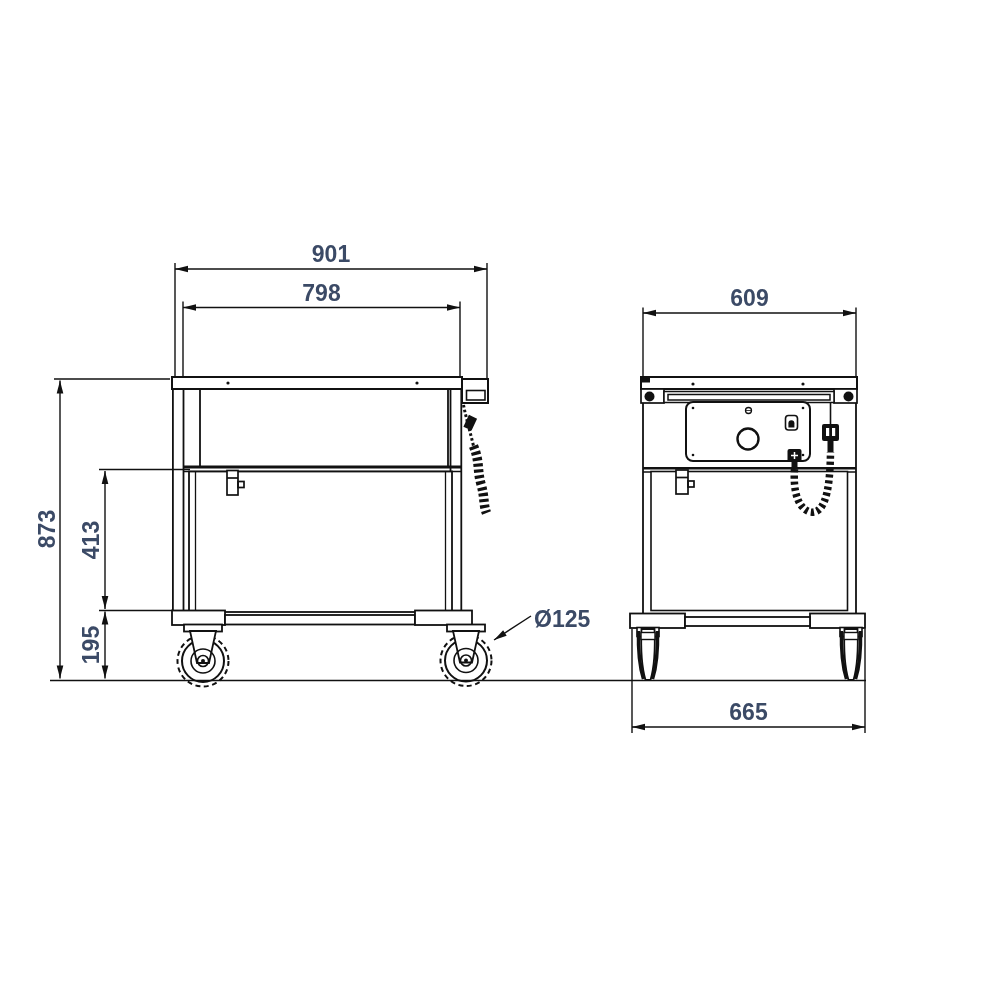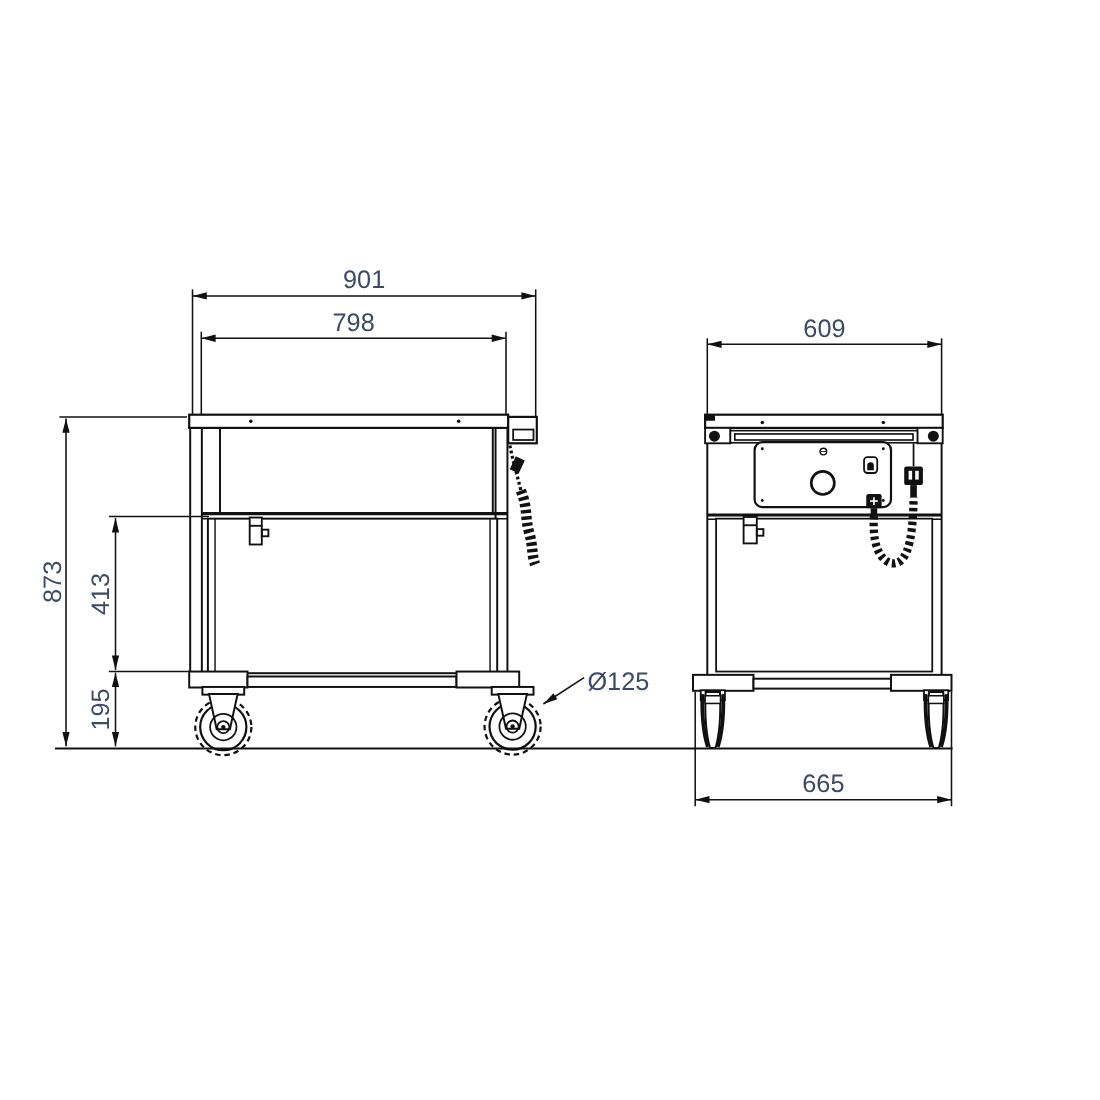--- a/index.html
+++ b/index.html
@@ -1,16 +1,16 @@
 <!DOCTYPE html>
 <html><head>
 <meta charset="utf-8">
 <style>
   html,body{margin:0;padding:0;background:#ffffff;}
-  .canvas{position:relative;width:1000px;height:1000px;background:#ffffff;overflow:hidden;}
+  .canvas{position:relative;width:1000px;height:1000px;background:#ffffff;overflow:hidden;font-weight:bold;}
   svg{position:absolute;left:0;top:0;}
   .dim-label{
     font-family:"Liberation Sans", sans-serif;
     font-size:23px;
     fill:#3b4a66;
   }
   .obj{stroke:#111111;fill:none;}
   .dim{stroke:#111111;fill:none;}
 </style>
 </head>

